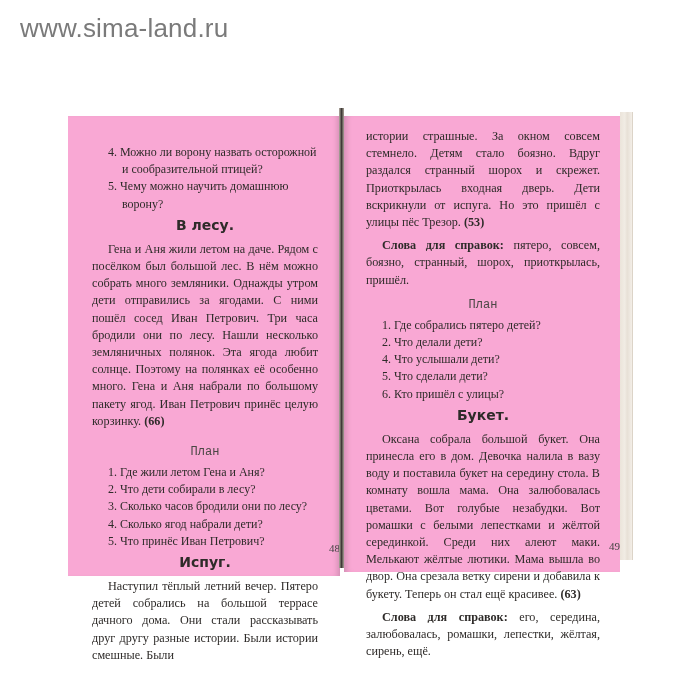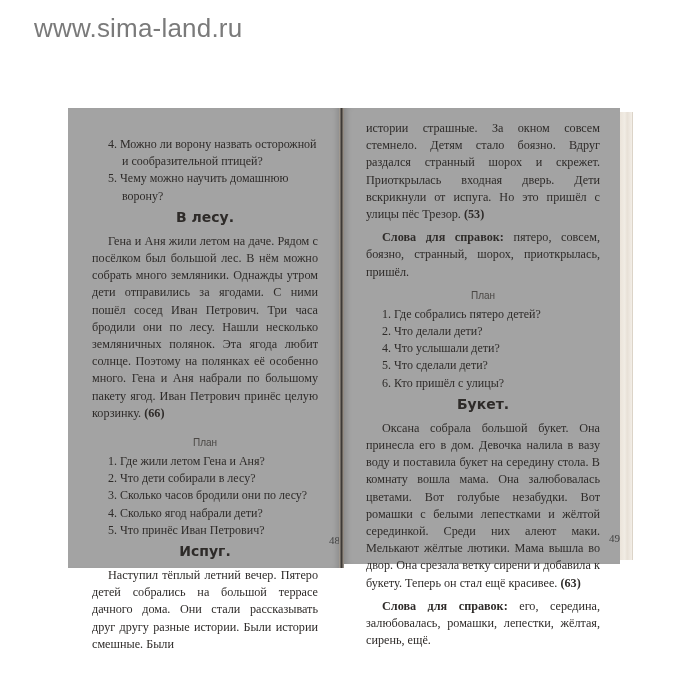--- a/index.html
+++ b/index.html
@@ -4,41 +4,40 @@
   <style>
     html, body { margin: 0; padding: 0; }
     body {
       width: 700px; height: 700px; background: #ffffff; position: relative; overflow: hidden;
       font-family: "Liberation Serif", serif;
     }
     .watermark {
       position: absolute; left: 20px; top: 13px;
       font-family: "Liberation Sans", sans-serif; font-size: 26px; color: #7a7a7a;
       letter-spacing: 0.2px;
-      margin-left: 14px;
     }
     .book { position: absolute; left: 68px; top: 108px; width: 566px; height: 462px; }
     .page {
-      position: absolute; top: 0; height: 460px; background: #a3a3a3;
+      position: absolute; top: 8px; height: 460px; background: #f9a8d4;
       color: #2e2b29; box-sizing: border-box;
     }
     .page.left { left: 0; width: 272px; padding: 28px 22px 0 24px;
       box-shadow: inset -6px 0 6px -4px rgba(0,0,0,0.18); }
     .page.right { left: 276px; width: 276px; padding: 12px 20px 0 22px; height: 456px;
       box-shadow: inset 6px 0 6px -4px rgba(0,0,0,0.18); }
     .edges { position: absolute; left: 552px; top: 4px; width: 12px; height: 448px;
       background: linear-gradient(to right, #ebe4da, #f1ece4 40%, #e7e0d6 60%, #f3eee7);
       border-right: 1px solid #dcd4c8; }
     .spine { position: absolute; left: 271px; top: 0; width: 5px; height: 460px;
       background: linear-gradient(to right, #b8b0a6, #3e3a36 50%, #a8a096); }
     .p { font-size: 12.2px; line-height: 17.2px; margin: 0; text-align: justify; }
     .indent { text-indent: 16px; }
     .title { font-family: "DejaVu Sans", sans-serif; font-weight: bold; font-size: 14px;
       text-align: center; margin: 4px 0 8px; }
-    .plan { font-family: Liberation Sans, sans-serif; font-size: 10px; text-align: center;
+    .plan { font-family: Liberation Mono, monospace; font-size: 12px; text-align: center;
       margin: 9px 0 5px; color: #4a4744; }
     ol.list { margin: 0; padding: 0 0 0 0; list-style: none; }
     ol.list li { font-size: 12px; line-height: 17.2px; padding-left: 30px; text-indent: -14px; }
     .gap { height: 6px; }
     b.ref { font-weight: bold; }
     .pagenum { position: absolute; bottom: 22px; left: 0; right: 0; text-align: right; font-size: 11px; color: #444; }
     .right .pagenum { bottom: 20px; margin-top: 27px; }
   </style>
 </head>
 <body>

